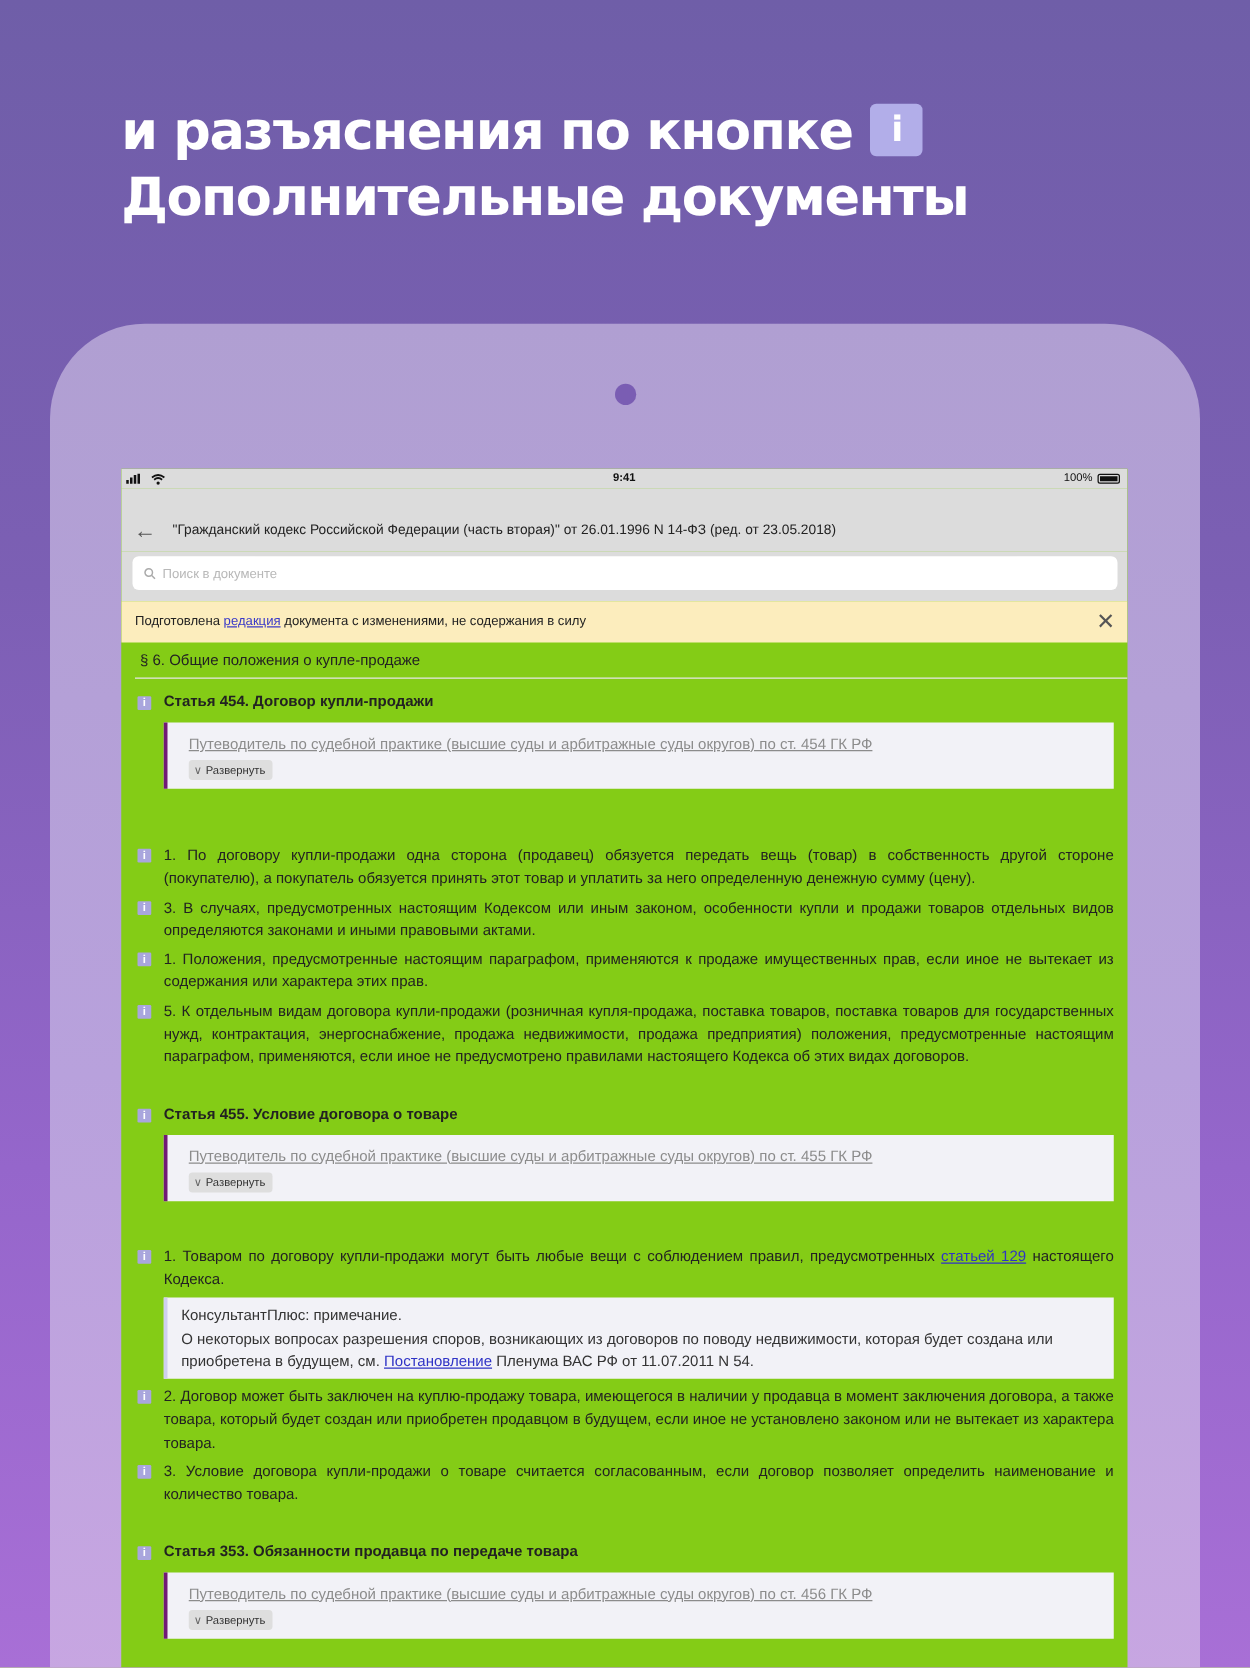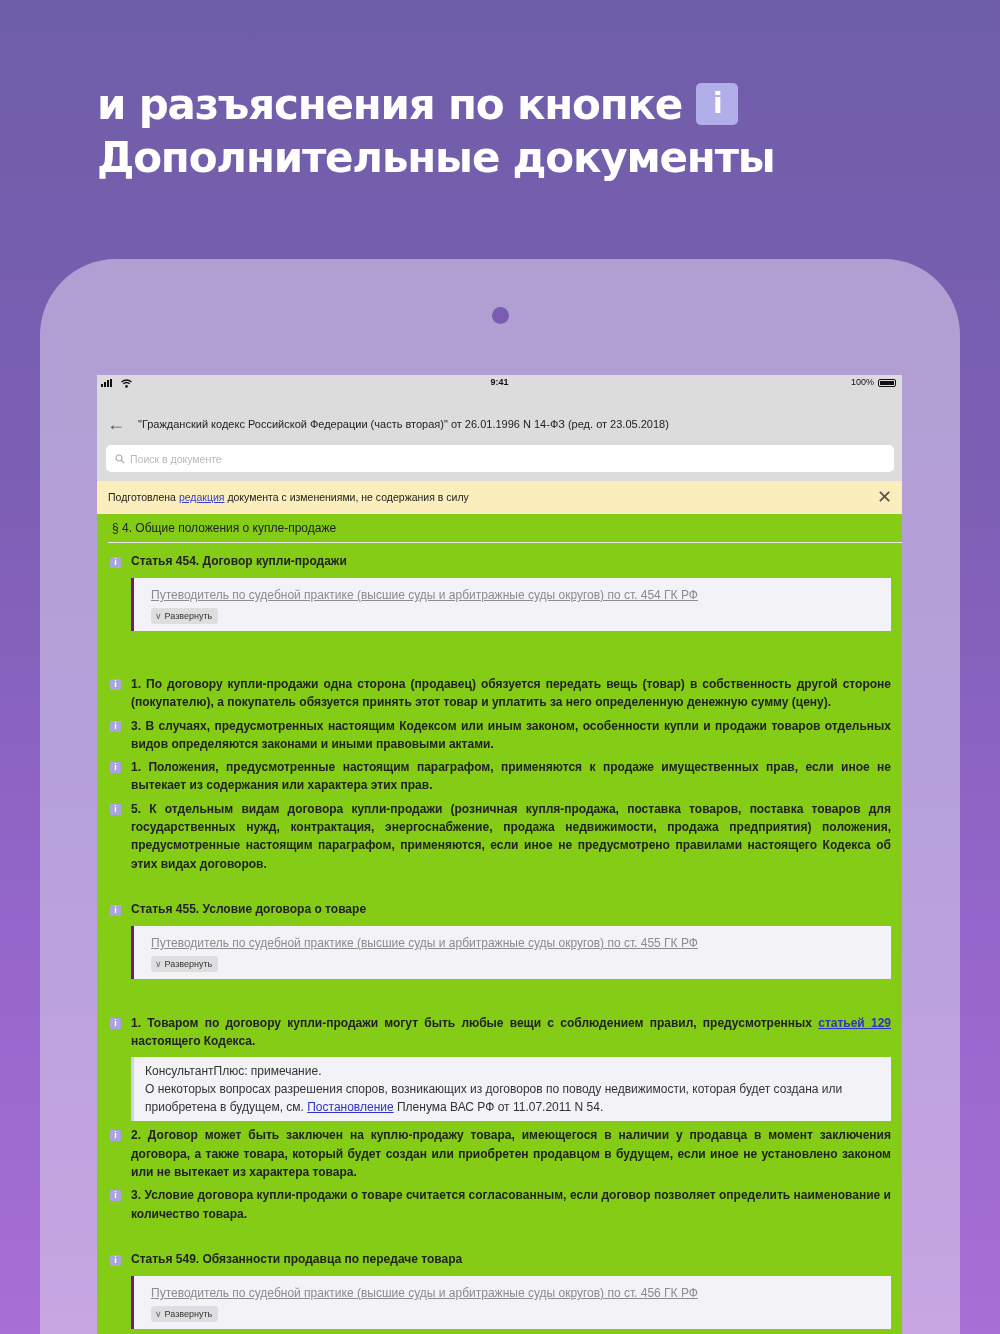--- a/index.html
+++ b/index.html
@@ -78,21 +78,21 @@
   .guide {
     margin: 10px 0 0 21px; background: #f2f2f7; border-left: 3px solid #701a75; padding: 9px 0 7px 17px;
   }
   .guide a { font-size: 12px; color: #8c8c8c; text-decoration: underline; display: block; line-height: 16px; }
   .guide .expand {
     display: inline-block; margin-top: 5px; background: #dedede; border-radius: 3px; font-size: 9px; color: #333;
     padding: 3px 6px 3px 4px; cursor: pointer;
   }
   .guide .expand .chev { color: #666; margin-right: 3px; font-size: 9px; }
   .para {
-    display: flex; gap: 10px; font-size: 12px; line-height: 18.3px; margin-top: 5px; text-align: justify; font-weight: bold;
+    display: flex; gap: 10px; font-size: 12px; line-height: 18.3px; margin-top: 5px; text-align: justify;
   }
   .para .ibox { margin-top: 4px; flex: 0 0 11px; }
   .para .txt { flex: 1; }
   .para a { color: #2f33c6; text-decoration: underline; }
   .note {
     margin: 6px 0 3px 21px; background: #f2f2f7; border-left: 3px solid #cfd0ee; padding: 5px 10px 5px 11px;
     font-size: 12px; line-height: 18.3px; color: #333;
   }
   .note a { color: #2f33c6; text-decoration: underline; }
 </style>
@@ -141,21 +141,21 @@
       </svg>
       <input type="text" placeholder="Поиск в документе" style="">
     </div>
   </div>
 
   <div class="banner">
     <div class="text"><span>Подготовлена </span><a>редакция</a><span> документа с изменениями, не содержания в силу</span></div>
     <div class="close">✕</div>
   </div>
 
-  <div class="section-title">§ 4. Общие положения о купле-продаже</div>
+  <div class="section-title">§ 6. Общие положения о купле-продаже</div>
 
   <div class="doc">
 
     <div class="article-title">
       <span class="ibox"></span>
       <span>Статья 454. Договор купли-продажи</span>
     </div>
     <div class="guide">
       <a>Путеводитель по судебной практике (высшие суды и арбитражные суды округов) по ст. 454 ГК РФ</a>
       <span class="expand"><span class="chev">∨</span><span>Развернуть</span></span>
@@ -203,20 +203,20 @@
       </div>
     <div class="para">
         <span class="ibox"></span>
         <span class="txt">3. Условие договора купли-продажи о товаре считается согласованным, если договор позволяет определить наименование и количество товара.</span>
       </div>
 
     <div style="height:18px"></div>
 
     <div class="article-title">
       <span class="ibox"></span>
-      <span>Статья 549. Обязанности продавца по передаче товара</span>
+      <span>Статья 353. Обязанности продавца по передаче товара</span>
     </div>
     <div class="guide">
       <a>Путеводитель по судебной практике (высшие суды и арбитражные суды округов) по ст. 456 ГК РФ</a>
       <span class="expand"><span class="chev">∨</span><span>Развернуть</span></span>
     </div>
   </div>
 </div>
 
 </body></html>

